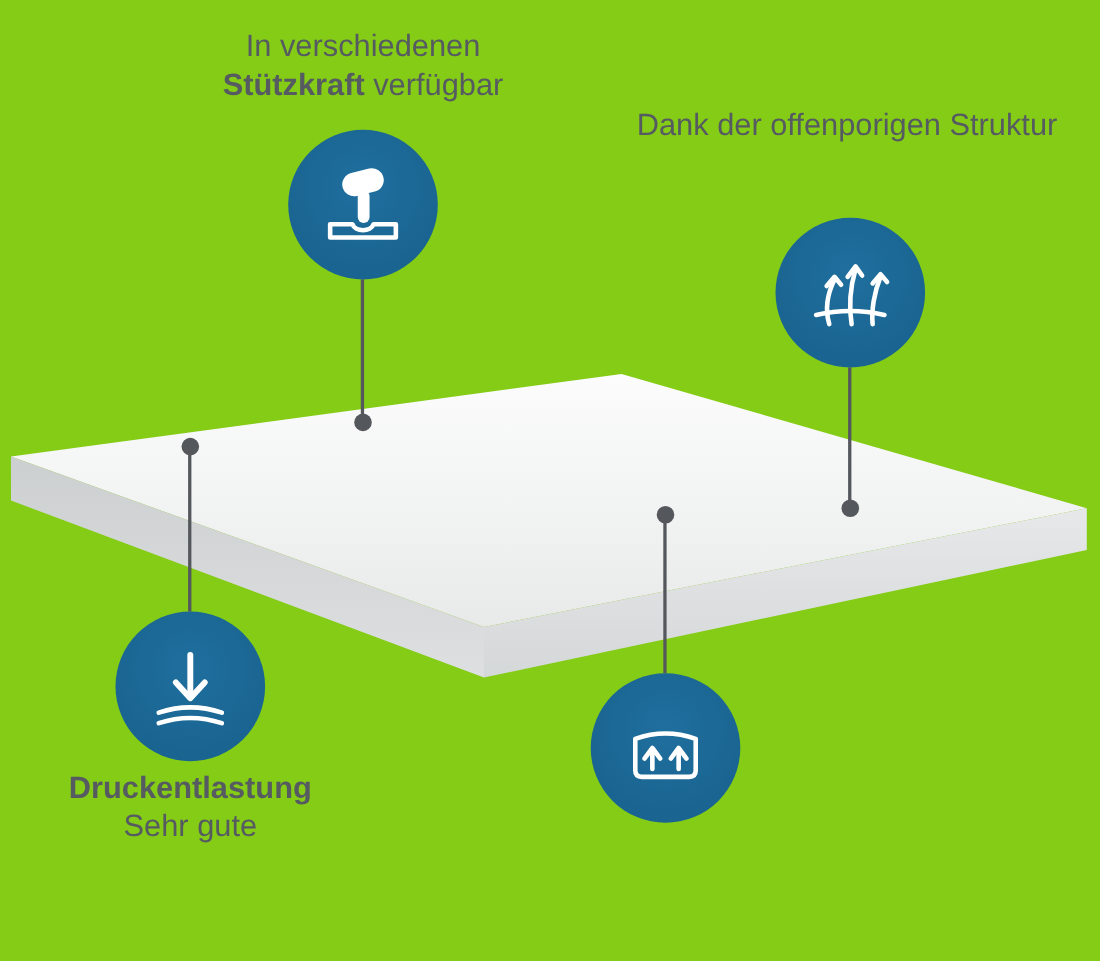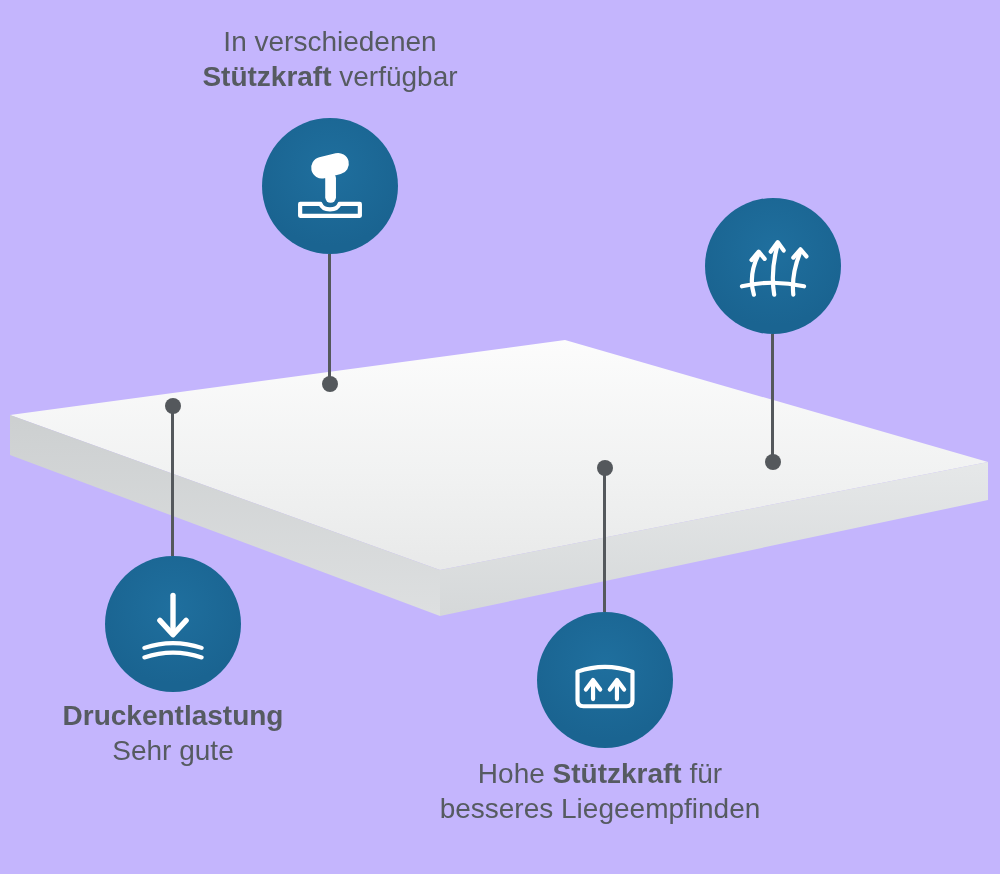--- a/index.html
+++ b/index.html
@@ -3,21 +3,21 @@
 <meta charset="utf-8">
 <style>
   :root{
     --accent-blue:#1a6491;
     --text:#565b61;
     --connector:#54585c;
   }
   *{margin:0;padding:0;box-sizing:border-box;}
   body{background:#fff;font-family:"Liberation Sans",sans-serif;}
   .stage{
-    position:relative;width:1000px;height:874px;background:#c4b5fd;
+    position:relative;width:1000px;height:874px;background:#84cc16;
     overflow:hidden;color:var(--text);
   }
   .mattress-svg{position:absolute;left:0;top:0;z-index:0;}
   .connector{position:absolute;width:3px;background:var(--connector);z-index:2;}
   .dot{position:absolute;width:16px;height:16px;border-radius:50%;background:var(--connector);z-index:3;}
   .circle{
     position:absolute;width:136px;height:136px;border-radius:50%;
     background:var(--accent-blue);
     background:radial-gradient(circle at 50% 38%, #1f6f9e 0%, var(--accent-blue) 70%);
     display:flex;align-items:center;justify-content:center;z-index:4;
@@ -71,20 +71,21 @@
   </div>
   <div class="circle" style="left:262px;top:118px;">
     <svg viewBox="0 0 72 72">
       <rect x="20" y="10" width="32" height="18" rx="9" fill="#fff" transform="rotate(-14 36 19)"></rect>
       <rect x="32" y="25" width="9" height="25" rx="4.5" fill="#fff"></rect>
       <path d="M11 51 H28 C30 57 42 57 44 51 H61 V61 H11 Z" fill="none" stroke="#fff" stroke-width="3.5" stroke-linejoin="round"></path>
     </svg>
   </div>
 
   <div class="label" style="left:540px;top:96px;width:460px;">
+    <div><span>Dank der offenporigen Struktur</span></div>
   </div>
   <div class="circle" style="left:705px;top:198px;">
     <svg viewBox="0 0 72 72" fill="none" stroke="#fff" stroke-width="3.5" stroke-linecap="round" stroke-linejoin="round">
       <path d="M10 53 Q36 47 62 53"></path>
       <path d="M20 60 C17 50 18 38 24 26"></path>
       <path d="M18 31 L24 24 L29 30"></path>
       <path d="M37 60 C35 48 36 32 40 18"></path>
       <path d="M34 24 L40 16 L45 23"></path>
       <path d="M53 60 C52 50 54 36 59 24"></path>
       <path d="M53 29 L59 22 L64 28"></path>
@@ -106,18 +107,14 @@
 
   <div class="circle" style="left:537px;top:612px;">
     <svg viewBox="0 0 72 72" fill="none" stroke="#fff" stroke-width="3.5" stroke-linecap="round" stroke-linejoin="round">
       <path d="M13 29 Q36 21 59 29 L59 53 Q59 58 54 58 L18 58 Q13 58 13 53 Z"></path>
       <path d="M26 52 V39"></path>
       <path d="M20 44 L26 36 L32 44"></path>
       <path d="M46 52 V39"></path>
       <path d="M40 44 L46 36 L52 44"></path>
     </svg>
   </div>
-  <div class="label" style="left:380px;top:756px;width:440px;">
-    <div><span>Hohe </span><span class="b">Stützkraft</span><span> für</span></div>
-    <div><span>besseres Liegeempfinden</span></div>
-  </div>
 
 </div>
 
 </body></html>

